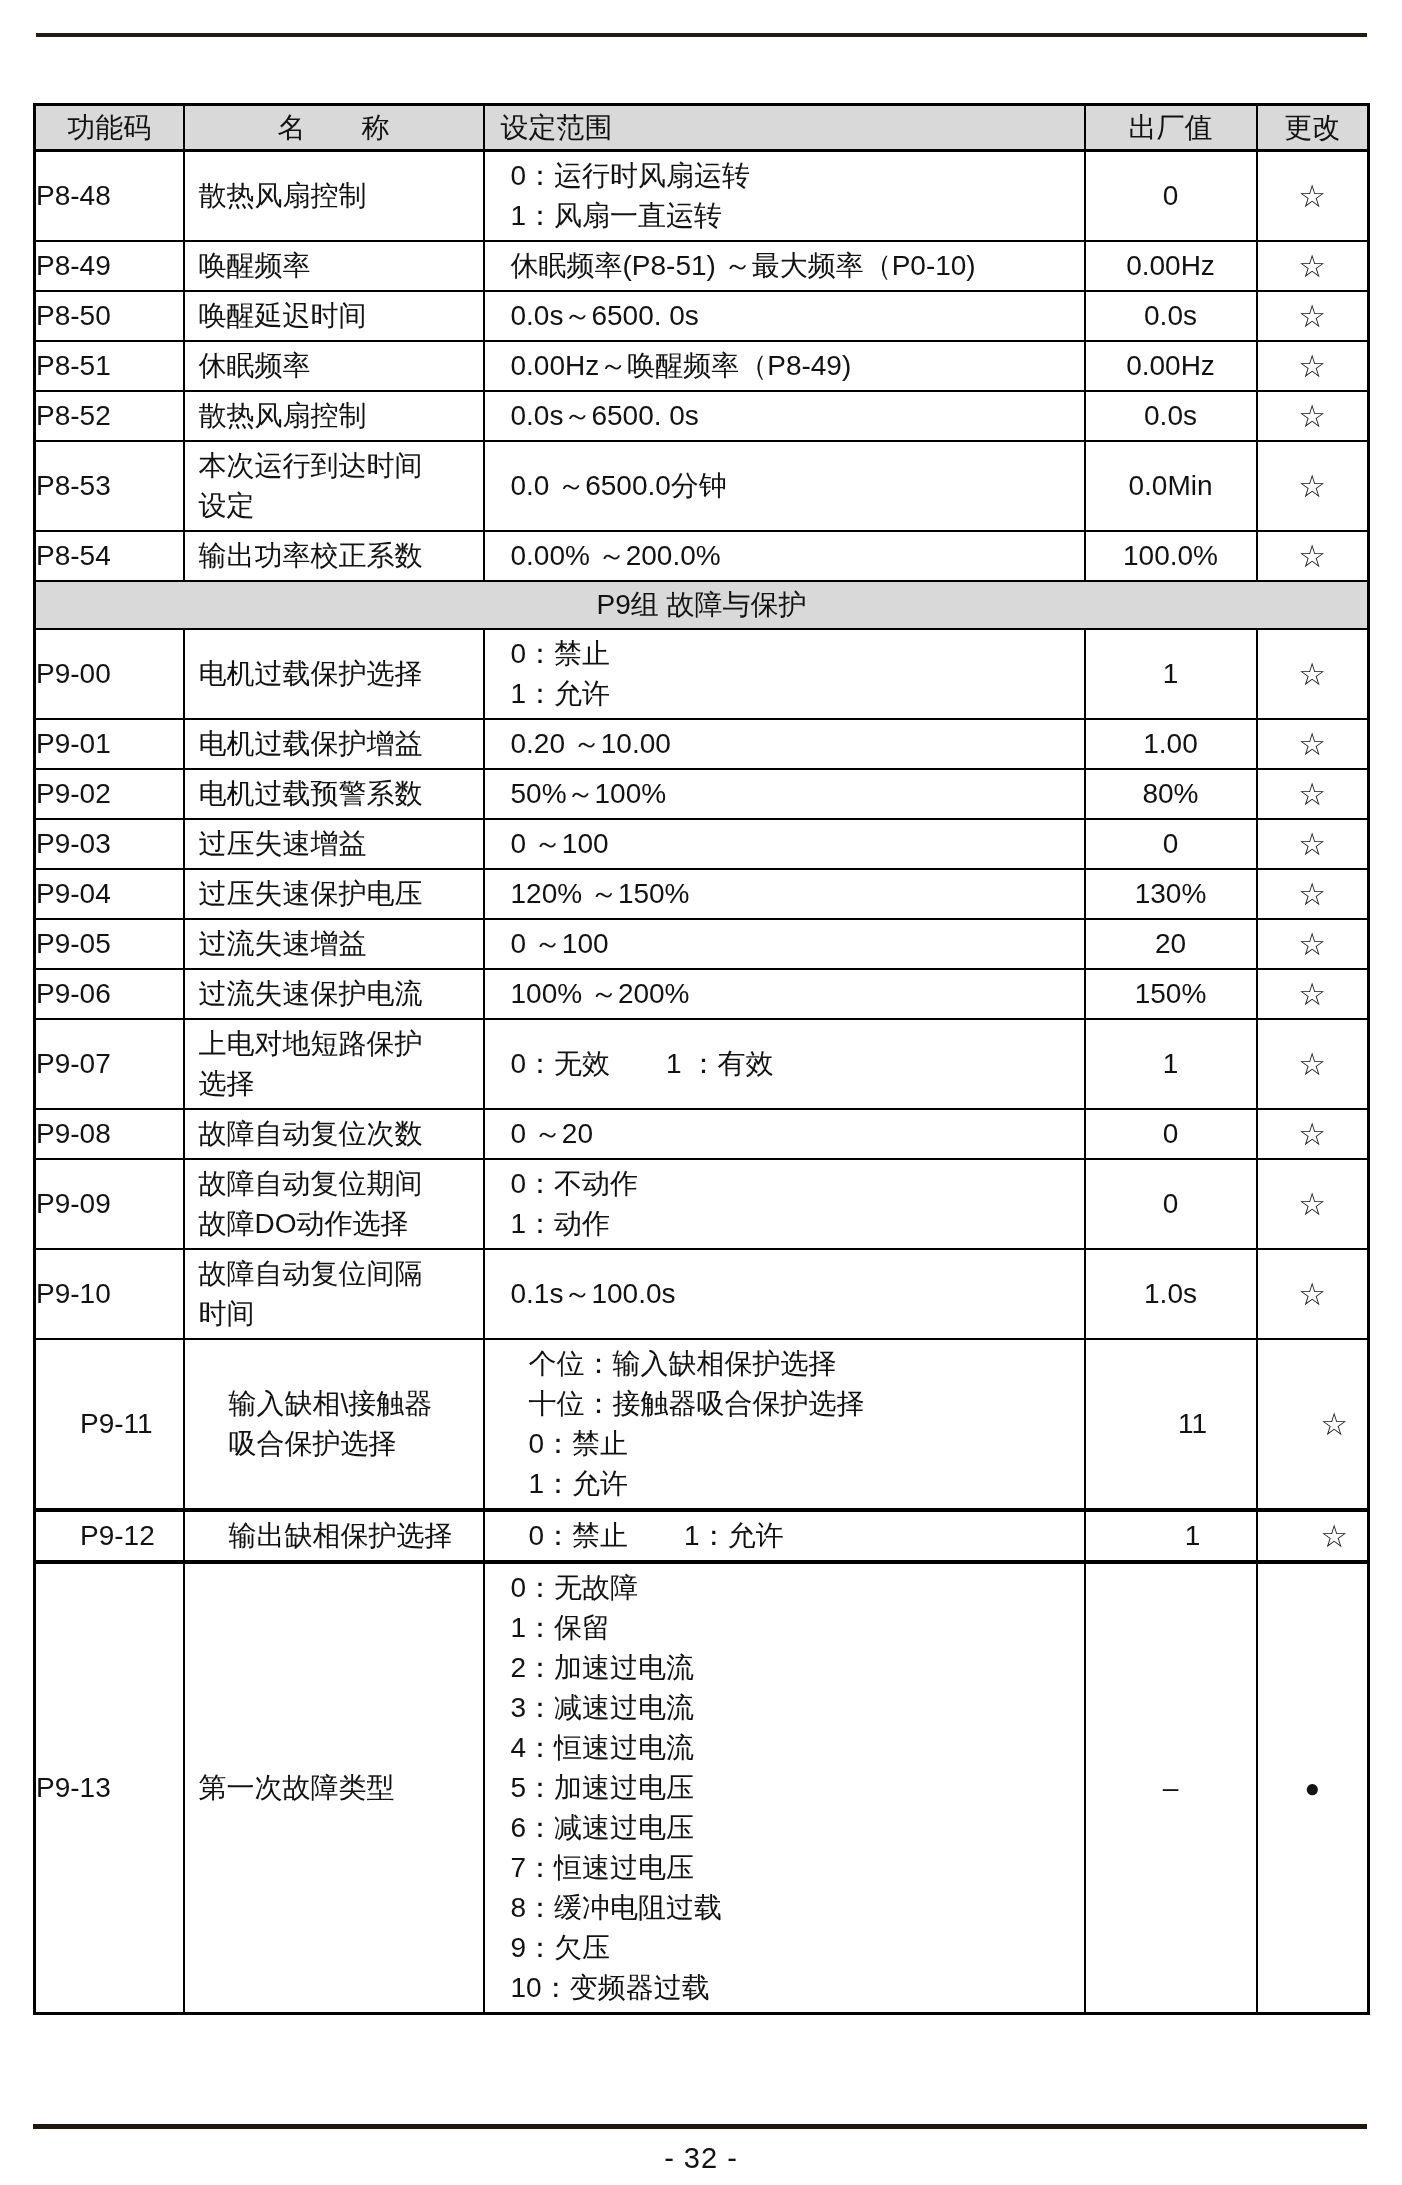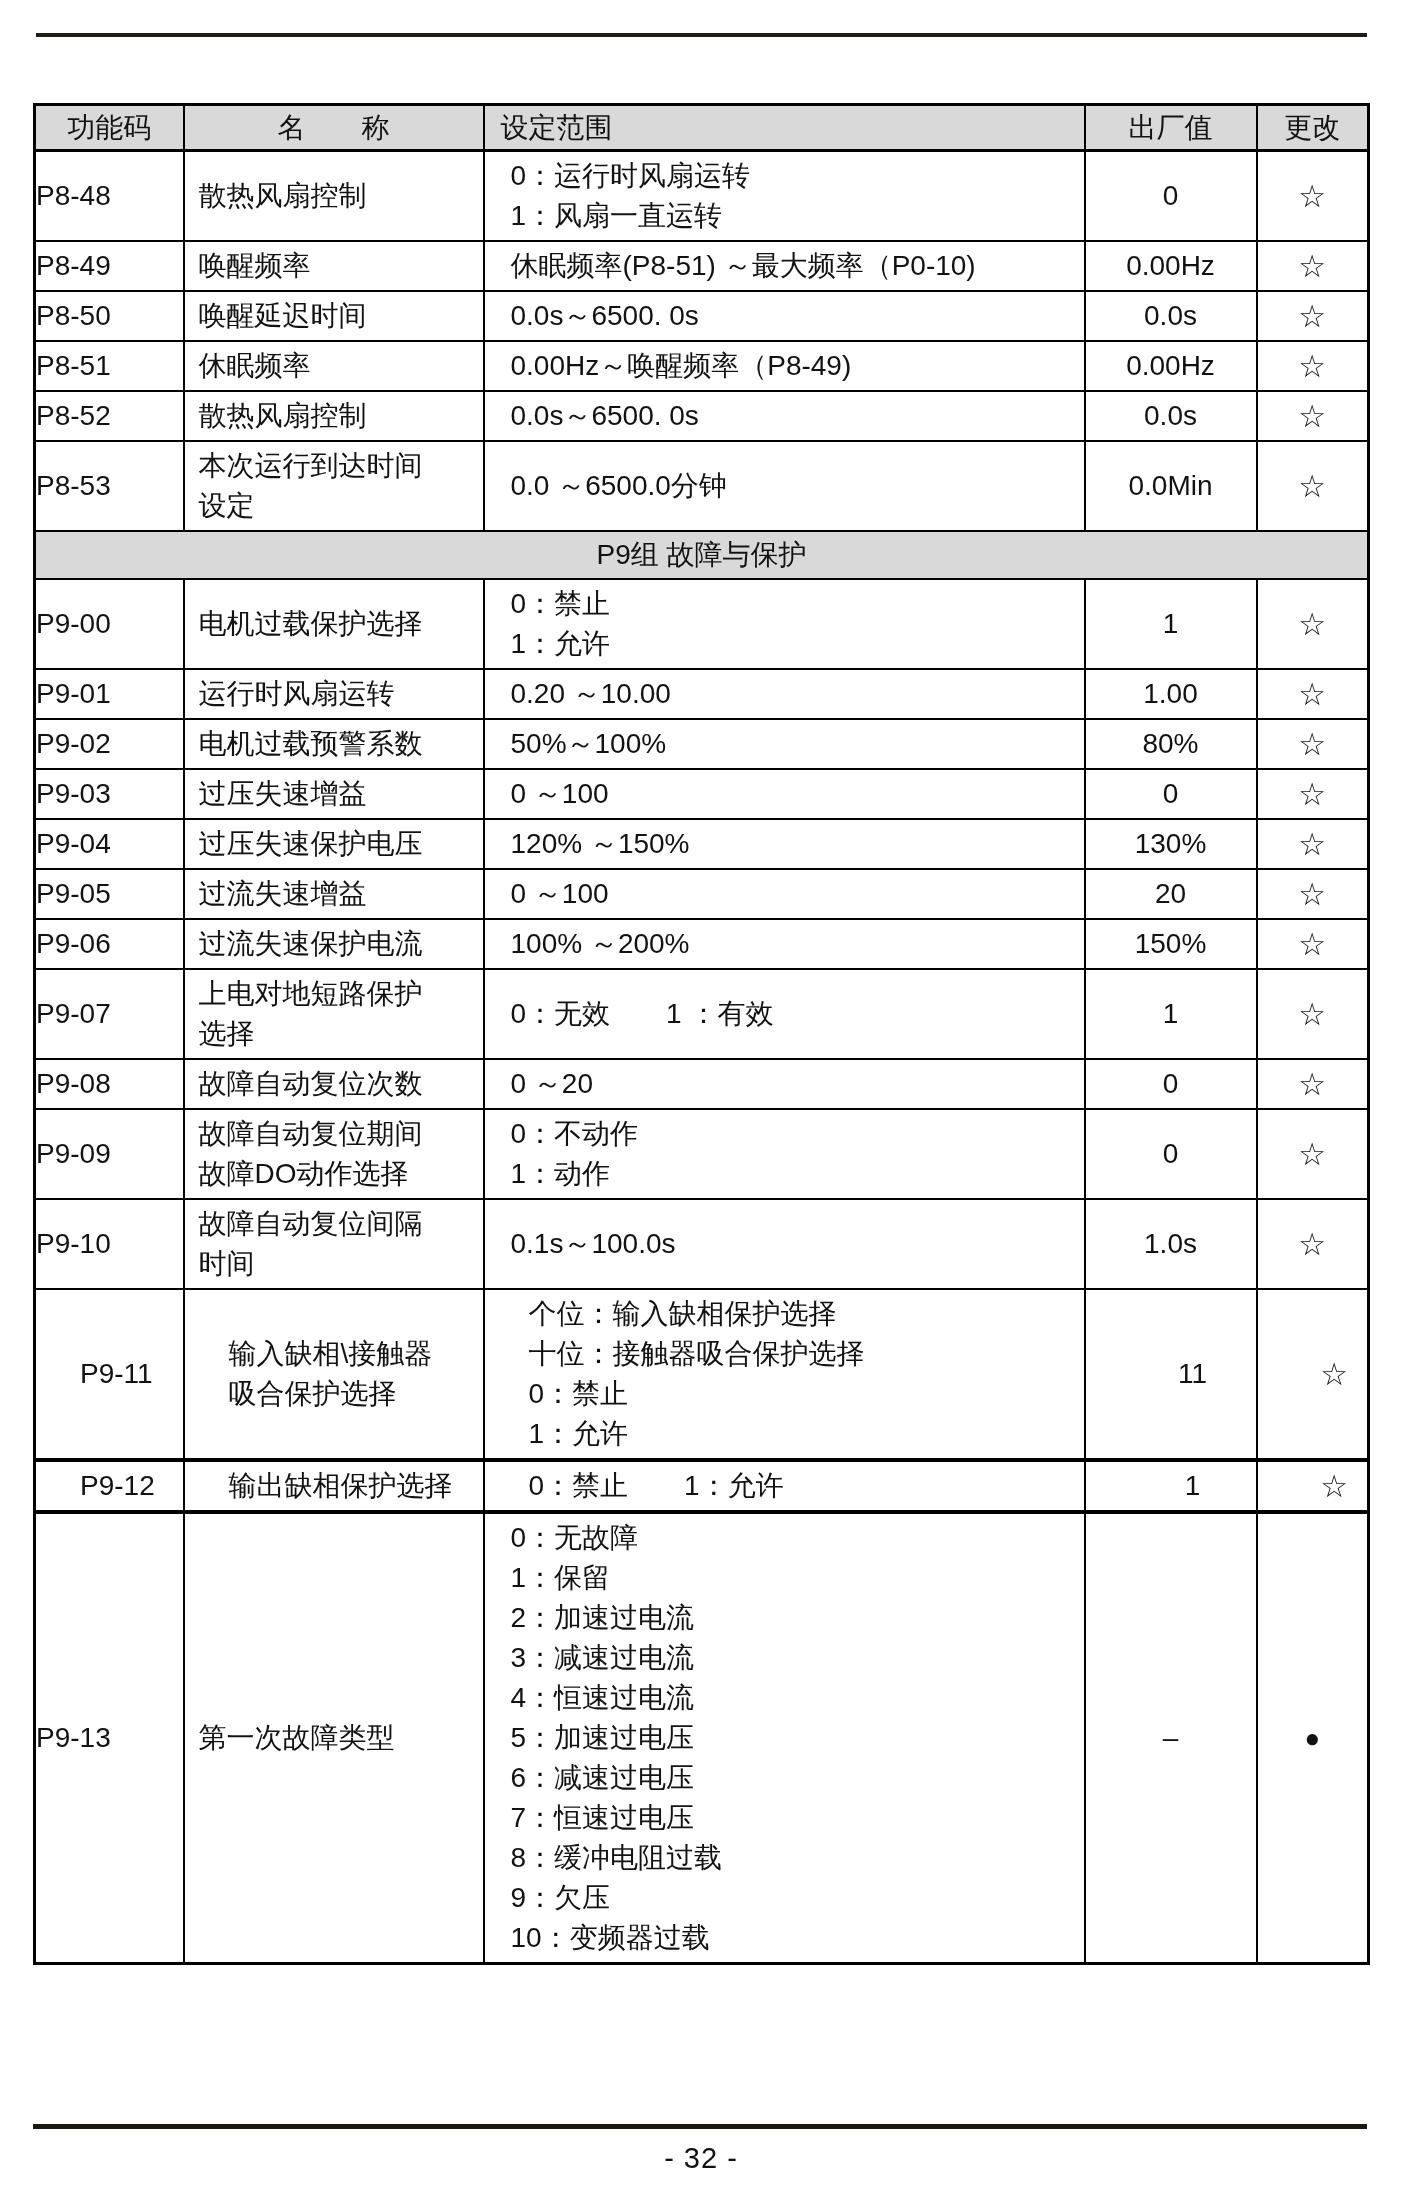--- a/index.html
+++ b/index.html
@@ -178,38 +178,49 @@
             <div class="line">本次运行到达时间</div>
             <div class="line">设定</div>
           </td>
           <td class="cell-range">
             <div class="line">0.0 ～6500.0分钟</div>
           </td>
           <td class="cell-factory">0.0Min</td>
           <td class="cell-change change-star">☆</td>
         </tr>
         <tr>
+          <td class="cell-code">P8-54</td>
+          <td class="cell-name">
+            <div class="line">输出功率校正系数</div>
+          </td>
+          <td class="cell-range">
+            <div class="line">0.00% ～200.0%</div>
+          </td>
+          <td class="cell-factory">100.0%</td>
+          <td class="cell-change change-star">☆</td>
+        </tr>
+        <tr>
           <td class="cell-section" colspan="5">P9组 故障与保护</td>
         </tr>
         <tr>
           <td class="cell-code">P9-00</td>
           <td class="cell-name">
             <div class="line">电机过载保护选择</div>
           </td>
           <td class="cell-range">
             <div class="line">0：禁止</div>
             <div class="line">1：允许</div>
           </td>
           <td class="cell-factory">1</td>
           <td class="cell-change change-star">☆</td>
         </tr>
         <tr>
           <td class="cell-code">P9-01</td>
           <td class="cell-name">
-            <div class="line">运行时风扇运转</div>
+            <div class="line">电机过载保护增益</div>
           </td>
           <td class="cell-range">
             <div class="line">0.20 ～10.00</div>
           </td>
           <td class="cell-factory">1.00</td>
           <td class="cell-change change-star">☆</td>
         </tr>
         <tr>
           <td class="cell-code">P9-02</td>
           <td class="cell-name">

